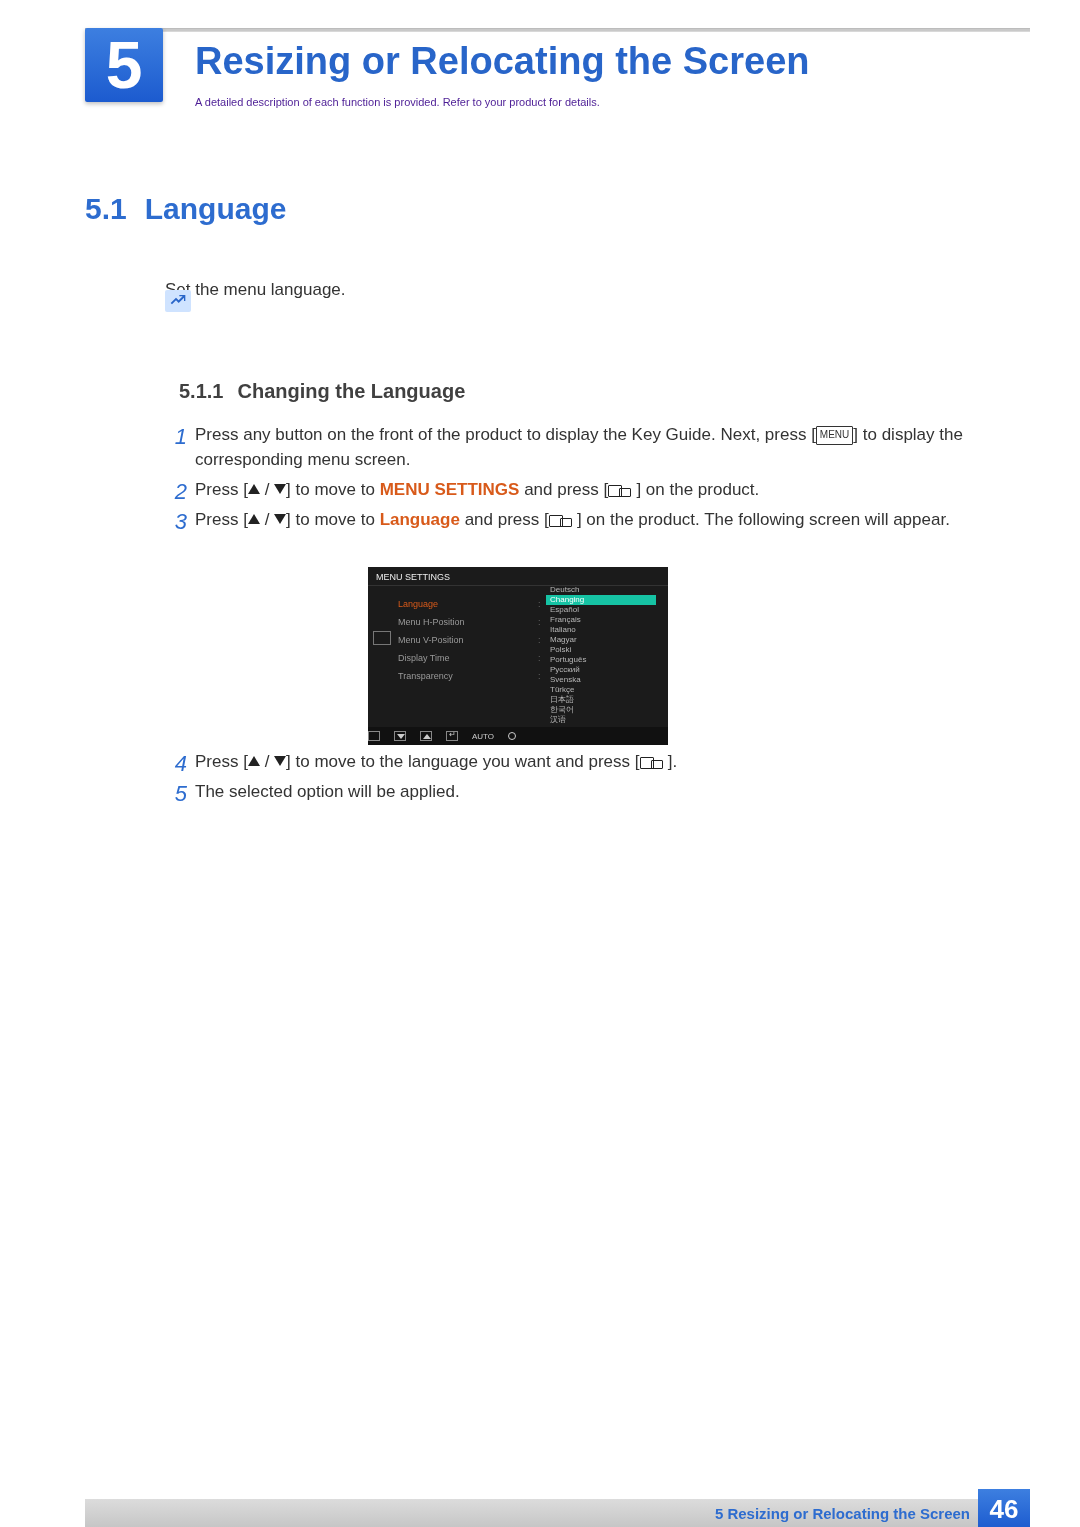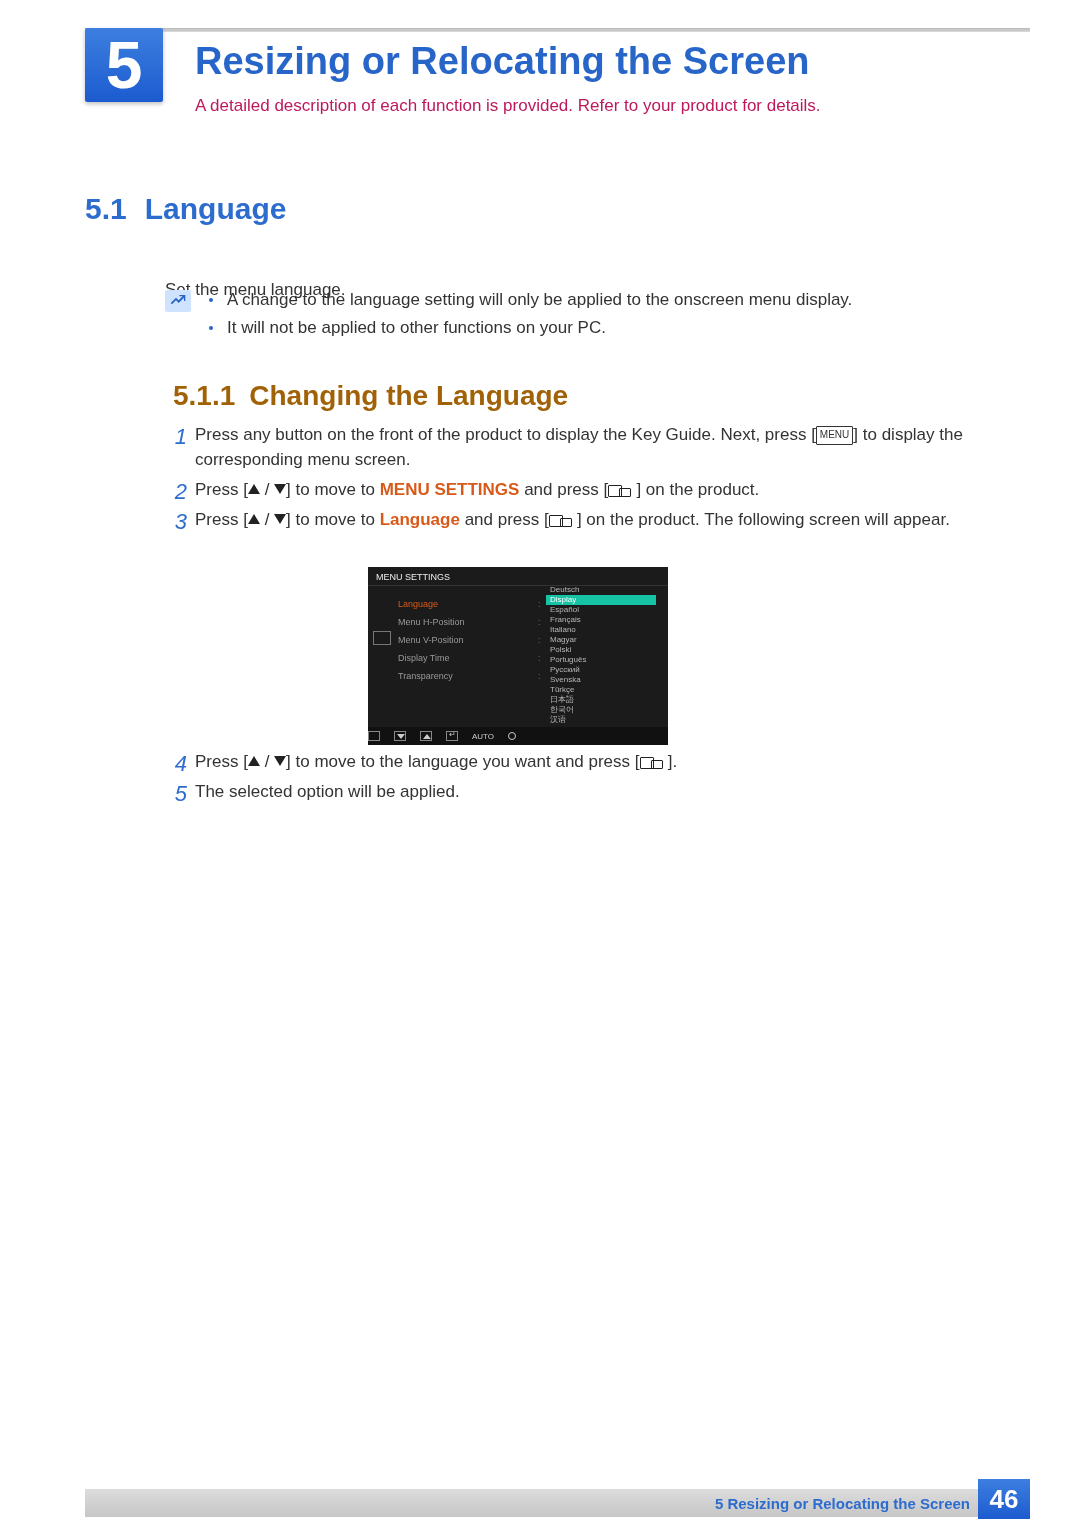--- a/index.html
+++ b/index.html
@@ -35,22 +35,22 @@
   .chapter-title {
     position: absolute;
     top: 40px; left: 195px;
     font-size: 38px;
     color: #2865c9;
     font-weight: 600;
   }
   .chapter-sub {
     position: absolute;
     top: 96px; left: 195px;
-    font-size: 17px;
-    color: #be185d;
+    font-size: 11px;
+    color: #4c1d95;
   }
   .section-h {
     position: absolute;
     left: 85px;
     font-size: 30px;
     font-weight: 700;
     color: #2d6ccf;
   }
   .section-h .num { margin-right: 18px; }
   .body-line {
@@ -87,24 +87,24 @@
   .note-list li::before {
     content: '';
     position: absolute;
     left: -18px; top: 8px;
     width: 4px; height: 4px;
     background: #2865c9;
     border-radius: 50%;
   }
   .subsec-h {
     position: absolute;
-    left: 173px;
-    font-size: 28px;
+    left: 179px;
+    font-size: 20px;
     font-weight: 700;
-    color: #a16207;
+    color: #404040;
   }
   .subsec-h .num { margin-right: 14px; }
   .step {
     position: absolute;
     left: 165px;
     width: 800px;
     font-size: 17px;
     color: #333;
     line-height: 1.45;
   }
@@ -197,21 +197,21 @@
   }
   .osd-bottom .g{ width:12px;height:10px;border:1px solid #888; position:relative;}
   .osd-bottom .dn::after{content:'';position:absolute;left:2px;top:2px;border-left:4px solid transparent;border-right:4px solid transparent;border-top:5px solid #ccc;}
   .osd-bottom .up::after{content:'';position:absolute;left:2px;top:2px;border-left:4px solid transparent;border-right:4px solid transparent;border-bottom:5px solid #ccc;}
   .osd-bottom .ret::after{content:'↵';position:absolute;left:2px;top:-2px;color:#ccc;}
   .osd-bottom .pw{width:8px;height:8px;border:1px solid #ccc;border-radius:50%;}
 
   
   .footer{
     position:absolute;
-    left:85px;right:50px;bottom:10px;height:40px;
+    left:85px;right:50px;bottom:0;height:40px;
   }
   .footer-bar{
     position:absolute;left:0;right:0;bottom:0;height:28px;
     background:linear-gradient(#dcdcdc,#c6c6c6);
   }
   .footer-text{
     position:absolute;right:60px;bottom:5px;
     font-size:15px;font-weight:bold;color:#2d6ccf;
   }
   .footer-pg{
@@ -236,24 +236,20 @@
 </div>
 
 <div class="body-line" style="top:256px;margin-top:24px;">Set the menu language.</div>
 
 <div class="note-wrap" style="top:290px;">
   <span class="note-icon">
     <svg viewBox="0 0 24 24">
         <path fill="#2865c9" d="M3 17l6-6 4 4 8-8v5h2V3h-9v2h5l-6 6-4-4-8 8z"></path>
       </svg>
   </span>
-  <ul class="note-list">
-    <li>A change to the language setting will only be applied to the onscreen menu display.</li>
-    <li>It will not be applied to other functions on your PC.</li>
-  </ul>
 </div>
 
 <div class="subsec-h" style="top:380px;">
   <span class="num">5.1.1</span><span>Changing the Language</span>
 </div>
 
 <div class="step" style="top:423px;">
   <span class="sn">1</span>
   <span class="txt">
     <span>Press any button on the front of the product to display the Key Guide. Next, press [</span><span class="menu-key">MENU</span><span>] to display the corresponding menu screen.</span>
@@ -279,21 +275,21 @@
   <div class="osd-icon"></div>
   <div class="osd-left">
     <div class="sel">Language</div>
     <div>Menu H-Position</div>
     <div>Menu V-Position</div>
     <div>Display Time</div>
     <div>Transparency</div>
   </div>
   <div class="osd-right">
     <div>Deutsch</div>
-    <div class="hl">Display</div>
+    <div class="hl">Changing</div>
     <div>Español</div>
     <div>Français</div>
     <div>Italiano</div>
     <div>Magyar</div>
     <div>Polski</div>
     <div>Português</div>
     <div>Русский</div>
     <div>Svenska</div>
     <div>Türkçe</div>
     <div>日本語</div>

